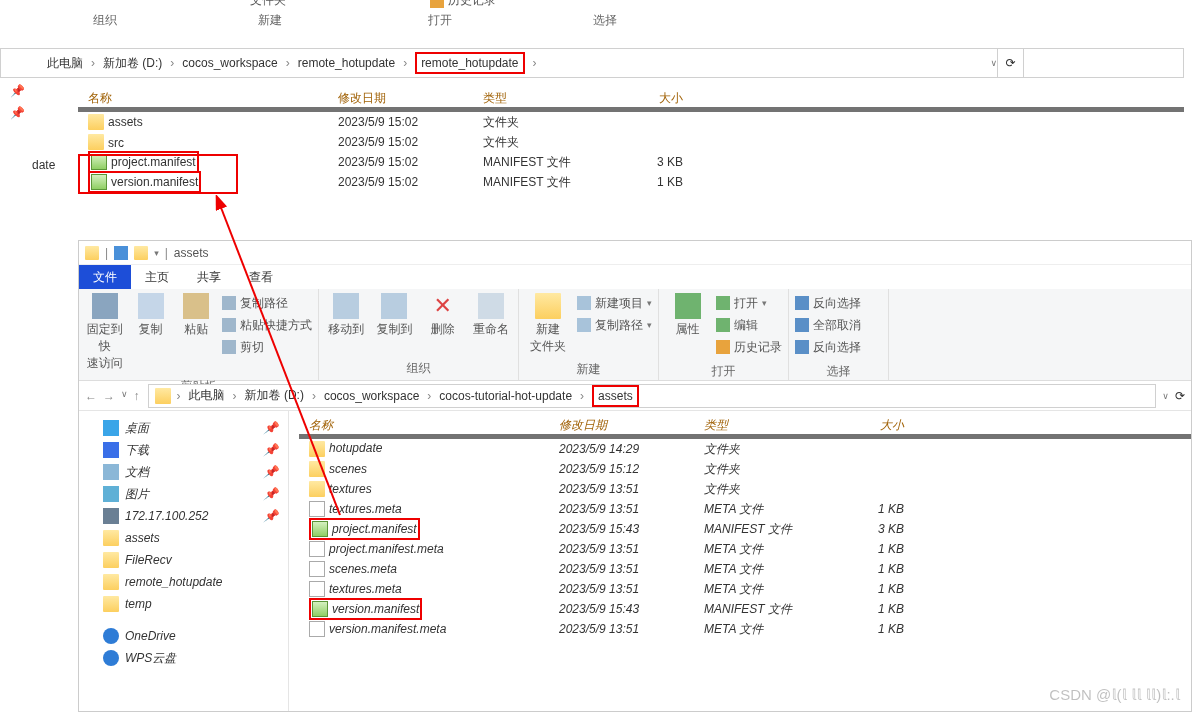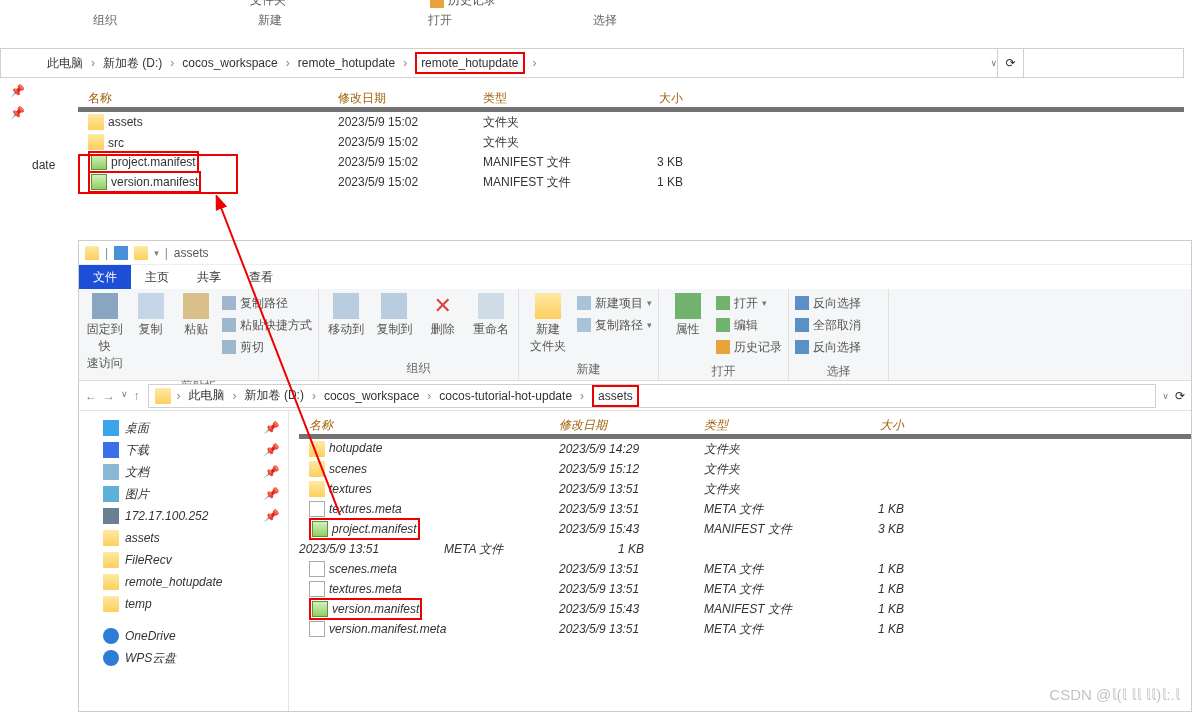--- a/index.html
+++ b/index.html
@@ -457,20 +457,24 @@
               <span class="red-box" style="display: flex; align-items: center;">
                 <span class="row-icon manifest-icon"></span>
                 <span>project.manifest</span>
               </span>
             </div>
             <div class="col-date">2023/5/9 15:43</div>
             <div class="col-type">MANIFEST 文件</div>
             <div class="col-size">3 KB</div>
           </div>
           <div class="list-row">
+            <div class="col-name" style="display: flex; align-items: center;">
+              <span class="row-icon file-icon"></span>
+              <span>project.manifest.meta</span>
+            </div>
             <div class="col-date">2023/5/9 13:51</div>
             <div class="col-type">META 文件</div>
             <div class="col-size">1 KB</div>
           </div>
           <div class="list-row">
             <div class="col-name" style="display: flex; align-items: center;">
               <span class="row-icon file-icon"></span>
               <span>scenes.meta</span>
             </div>
             <div class="col-date">2023/5/9 13:51</div>

